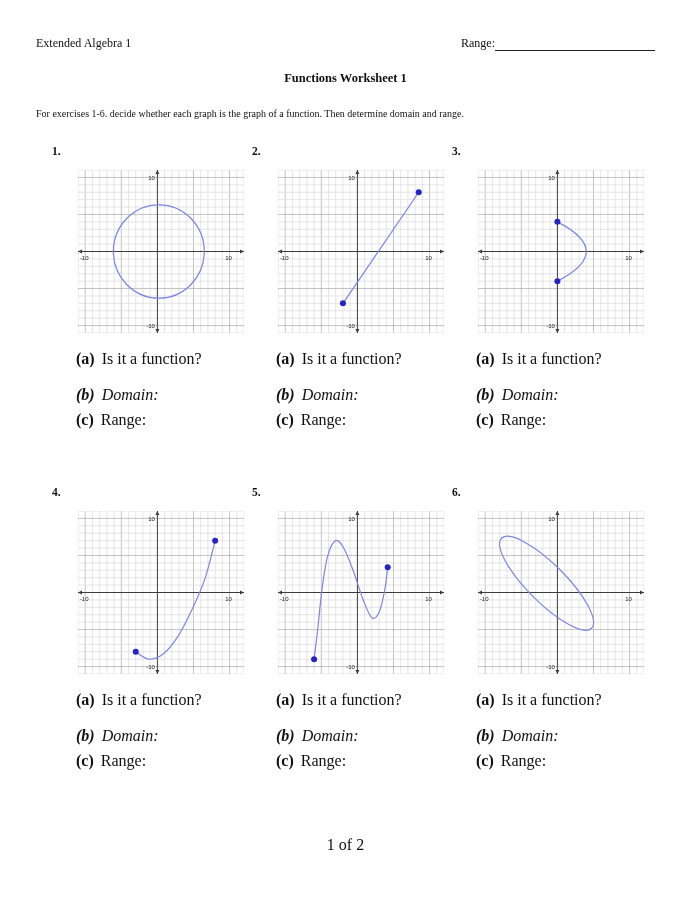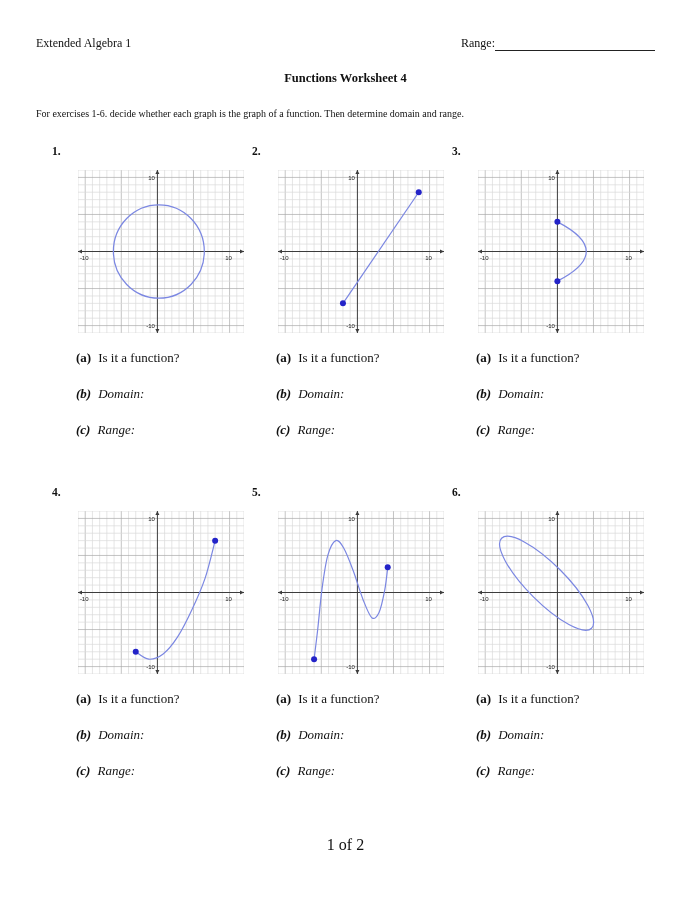--- a/index.html
+++ b/index.html
@@ -14,41 +14,41 @@
   .instructions{position:absolute;top:108px;left:36px;right:20px;font-size:10px;}
   .exercise{position:absolute;width:205px;height:330px;}
   .r0{top:140px;}
   .r1{top:481px;}
   .c0{left:45px;}
   .c1{left:245px;}
   .c2{left:445px;}
   .ex-num{position:absolute;left:7px;top:5px;font-weight:700;font-size:11.5px;}
   .graph-wrap{position:absolute;left:33px;top:30px;width:166px;height:163px;}
   svg.graph{display:block;width:166px;height:163px;background:#fff;}
-  .q{position:absolute;left:31px;font-size:13px;white-space:nowrap;}
+  .q{position:absolute;left:31px;font-size:16px;white-space:nowrap;}
   .q .lbl{font-weight:700;margin-right:7px;}
   .qa{top:210px;}
   .qb{top:246px;font-style:italic;}
-  .qc{top:282px;font-style:italic;}
+  .qc{top:271px;}
   .footer{position:absolute;top:836px;left:0;right:0;text-align:center;font-size:16px;}
 </style>
 </head>
 <body>
 
 <div class="sheet">
 
   <div class="hdr">
     <span>Extended Algebra 1</span>
     <span class="name-block">
       <span>Range:</span>
         <span class="name-line"></span>
     </span>
   </div>
 
-  <div class="title">Functions Worksheet 4</div>
+  <div class="title">Functions Worksheet 1</div>
 
   <div class="instructions">For exercises 1-6. decide whether each graph is the graph of a function. Then determine domain and range.</div>
 
   <div class="exercise r0 c0">
     <span class="ex-num">1.</span>
     <div class="graph-wrap">
       <svg class="graph" viewBox="0 0 166 163">
           <line x1="0" y1="0" x2="0" y2="163" stroke="#dadada" stroke-width="0.7"></line>
           <line x1="7.217391304347826" y1="0" x2="7.217391304347826" y2="163" stroke="#ababab" stroke-width="0.7"></line>
           <line x1="14.434782608695652" y1="0" x2="14.434782608695652" y2="163" stroke="#dadada" stroke-width="0.7"></line>

